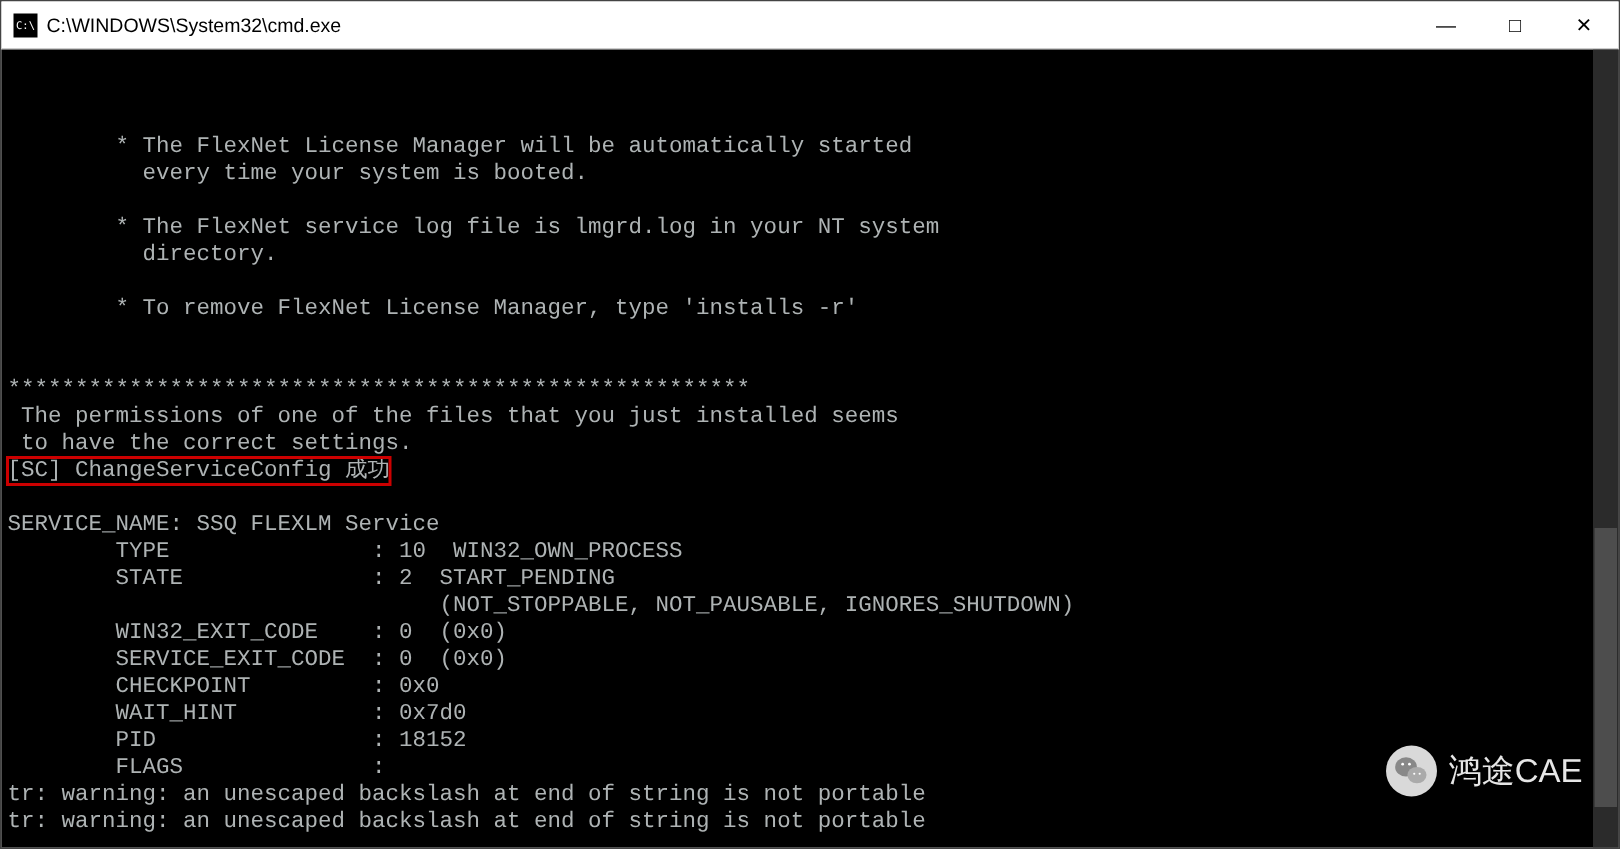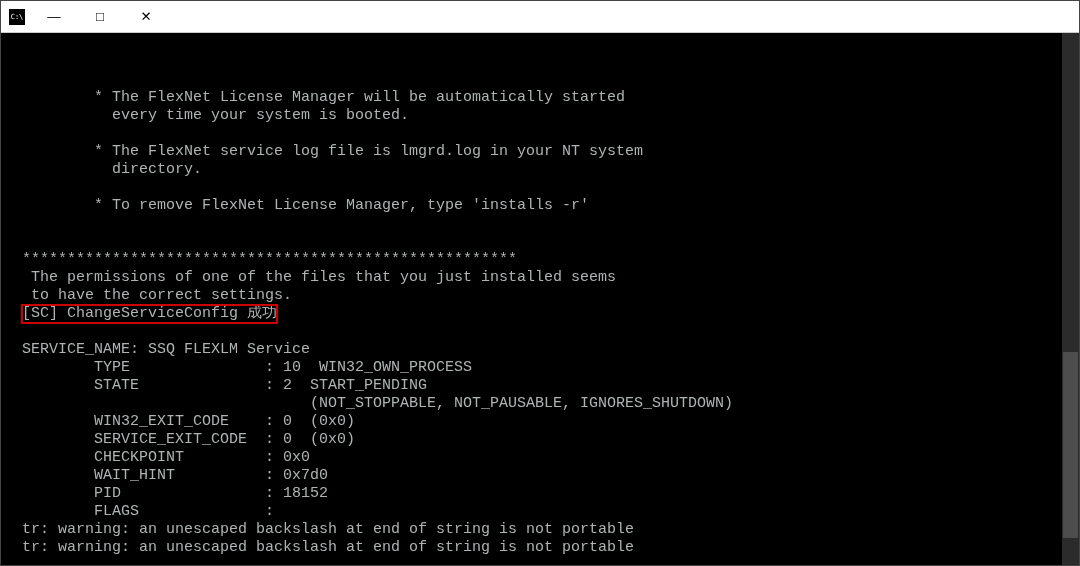--- a/index.html
+++ b/index.html
@@ -82,21 +82,21 @@
       background: #2b2b2b;
     }
     .scrollbar-thumb {
       position: absolute;
       right: 1px;
       width: 15px;
       background: #4d4d4d;
       top: 60%;
       height: 35%;
     }
-    .term-line { display: block; min-height: 18px; margin-left: 17px; }
+    .term-line { display: block; min-height: 18px; }
     .highlight-box {
       outline: 2px solid #c00;
       outline-offset: -1px;
       display: inline-block;
       text-align: center;
     }
     .watermark {
       position: absolute;
       right: 24px;
       bottom: 34px;
@@ -121,31 +121,45 @@
       font-family: 'Microsoft YaHei', sans-serif;
       font-weight: 500;
     }
   </style>
 </head>
 <body>
 
 <div class="window">
   <div class="titlebar">
     <div class="titlebar-icon"></div>
+    <div class="titlebar-text">C:\WINDOWS\System32\cmd.exe</div>
     <div class="window-controls">
       <button class="window-btn">
           <span>—</span>
         </button>
       <button class="window-btn">
           <span>□</span>
         </button>
       <button class="window-btn close">
           <span>✕</span>
         </button>
     </div>
   </div>
   <div class="terminal">
     <div id="term-content"><span class="term-line"></span><span class="term-line">        * The FlexNet License Manager will be automatically started</span><span class="term-line">          every time your system is booted.</span><span class="term-line"></span><span class="term-line">        * The FlexNet service log file is lmgrd.log in your NT system</span><span class="term-line">          directory.</span><span class="term-line"></span><span class="term-line">        * To remove FlexNet License Manager, type 'installs -r'</span><span class="term-line"></span><span class="term-line"></span><span class="term-line">*******************************************************</span><span class="term-line"> The permissions of one of the files that you just installed seems</span><span class="term-line"> to have the correct settings.</span><span class="term-line"><span class="highlight-box">[SC] ChangeServiceConfig 成功</span></span><span class="term-line"></span><span class="term-line">SERVICE_NAME: SSQ FLEXLM Service</span><span class="term-line">        TYPE               : 10  WIN32_OWN_PROCESS</span><span class="term-line">        STATE              : 2  START_PENDING</span><span class="term-line">                                (NOT_STOPPABLE, NOT_PAUSABLE, IGNORES_SHUTDOWN)</span><span class="term-line">        WIN32_EXIT_CODE    : 0  (0x0)</span><span class="term-line">        SERVICE_EXIT_CODE  : 0  (0x0)</span><span class="term-line">        CHECKPOINT         : 0x0</span><span class="term-line">        WAIT_HINT          : 0x7d0</span><span class="term-line">        PID                : 18152</span><span class="term-line">        FLAGS              :</span><span class="term-line">tr: warning: an unescaped backslash at end of string is not portable</span><span class="term-line">tr: warning: an unescaped backslash at end of string is not portable</span><span class="term-line"></span></div>
     <div class="scrollbar">
       <div class="scrollbar-thumb"></div>
     </div>
+    <div class="watermark">
+      <div class="wechat-icon">
+        <svg width="22" height="20" viewBox="0 0 24 22">
+          <ellipse cx="8" cy="8" rx="8" ry="7" fill="#888"></ellipse>
+          <ellipse cx="16" cy="14" rx="7" ry="6" fill="#aaa"></ellipse>
+          <circle cx="5.5" cy="6" r="1" fill="#fff"></circle>
+          <circle cx="10.5" cy="6" r="1" fill="#fff"></circle>
+          <circle cx="14" cy="13" r="0.8" fill="#fff"></circle>
+          <circle cx="18" cy="13" r="0.8" fill="#fff"></circle>
+        </svg>
+      </div>
+      <div class="watermark-text">鸿途CAE</div>
+    </div>
   </div>
 </div>
 
 </body></html>

